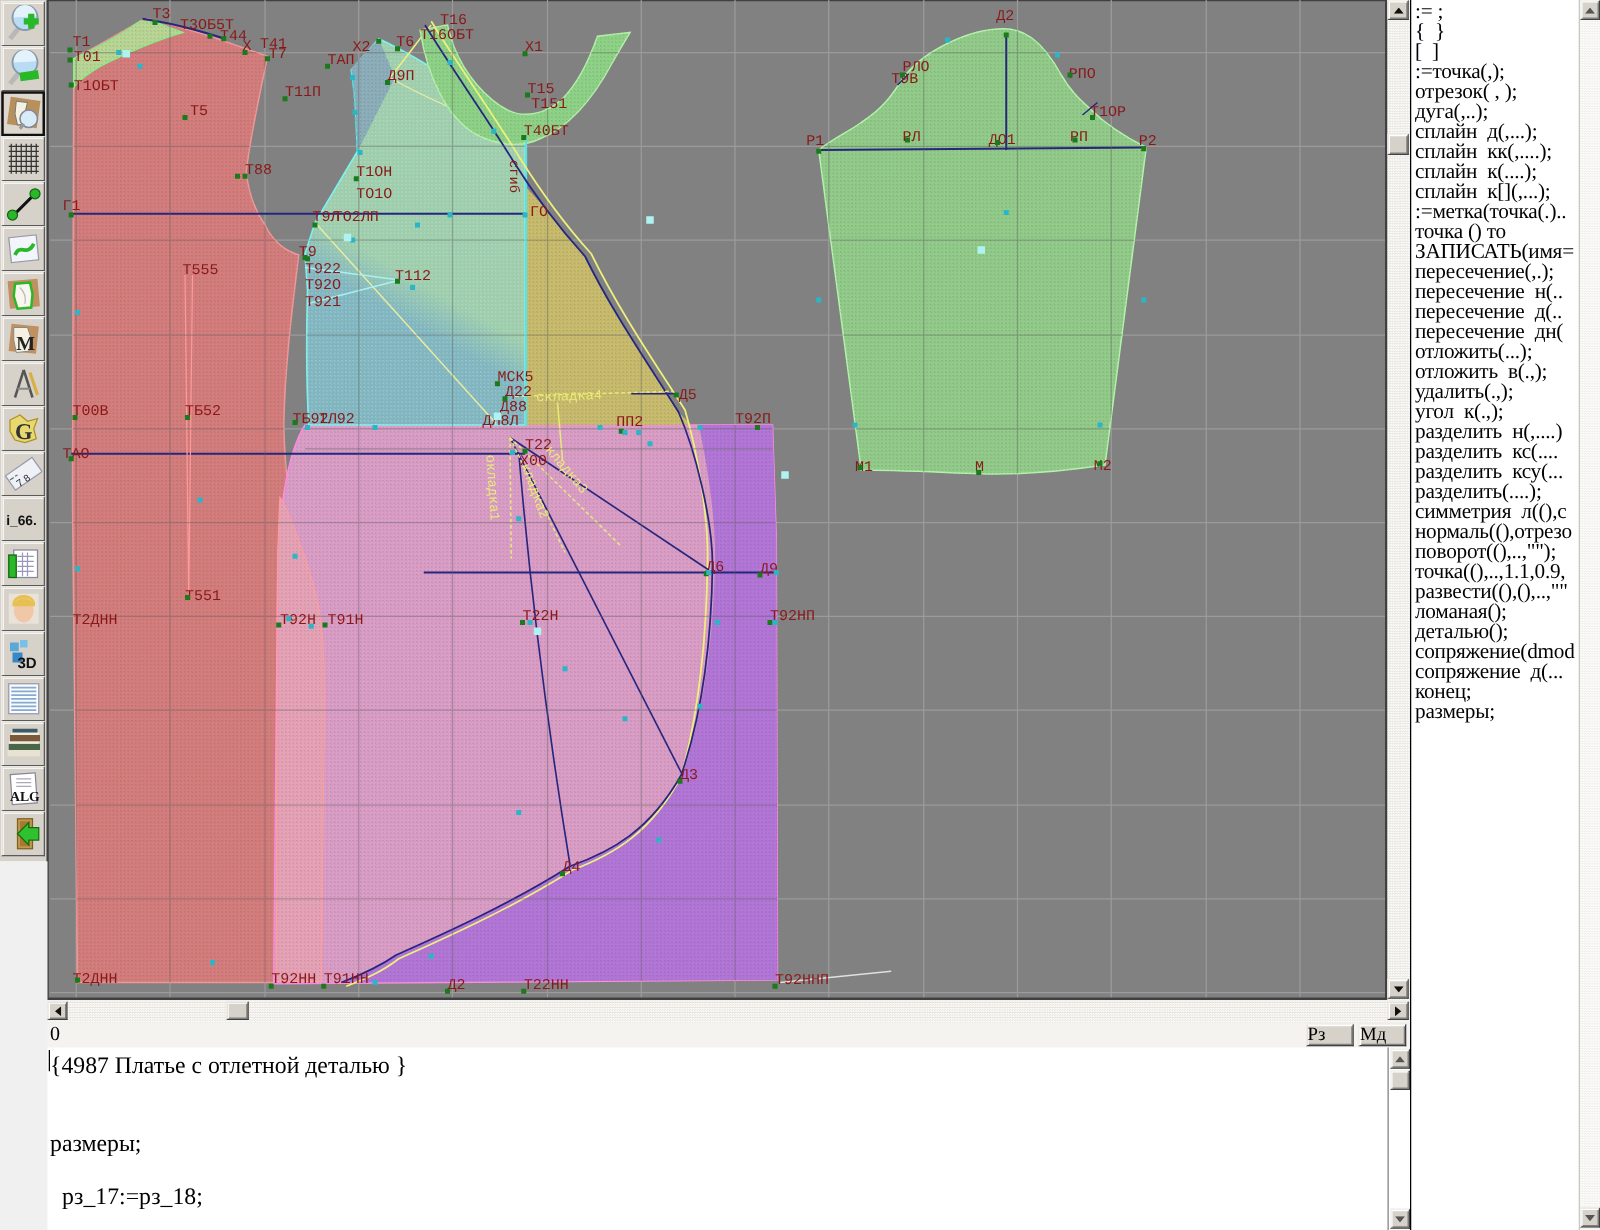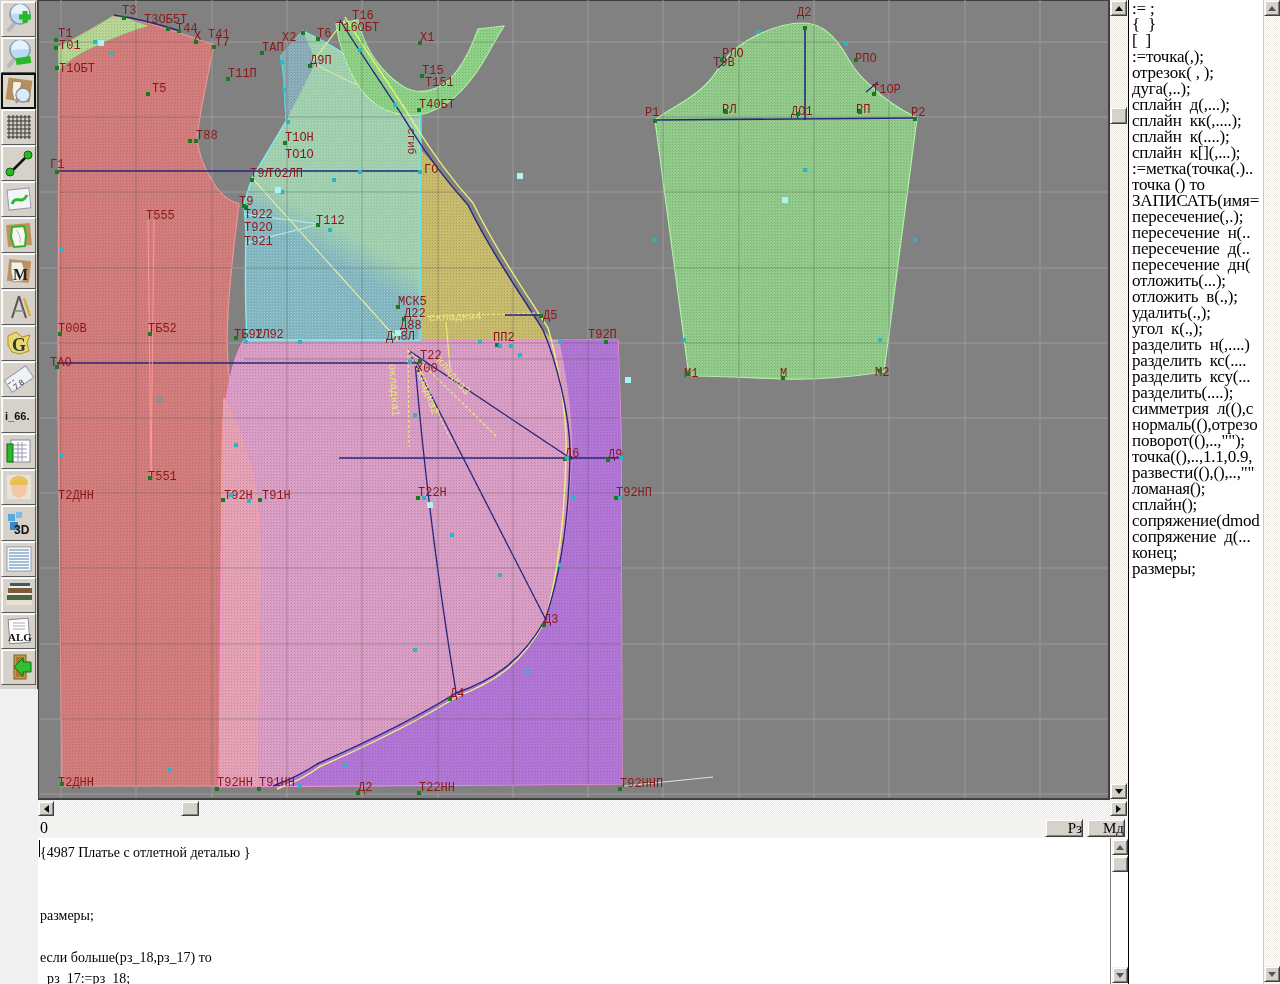--- a/index.html
+++ b/index.html
@@ -4,22 +4,22 @@
 body{width:1280px;height:984px;overflow:hidden;background:#f0f0f0;font-family:"Liberation Sans",sans-serif;position:relative}
 #toolbar{position:absolute;left:0;top:0;width:37px;height:689px;background:#d6d2ca}
 .tbtn{position:absolute;left:1px;width:35px;height:36px;background:#d6d2ca;border:1px solid;border-color:#f4f2ee #5a5a5a #5a5a5a #f4f2ee;box-shadow:inset 1px 1px 0 #fff;display:flex;align-items:center;justify-content:center}
 .tbtn.pressed{border:2px solid #111;background:#dcd8d0;box-shadow:none}
 #leftpad{position:absolute;left:0;top:689px;width:38px;height:295px;background:#f0f0f0}
 #vscroll{position:absolute;left:1110px;top:0;width:18px;height:800px;background-image:conic-gradient(#fff 90deg,#e8e5de 90deg 180deg,#fff 180deg 270deg,#e8e5de 270deg);background-size:2px 2px}
 #hscroll{position:absolute;left:38px;top:801px;width:1090px;height:17px;background-image:conic-gradient(#fff 90deg,#e8e5de 90deg 180deg,#fff 180deg 270deg,#e8e5de 270deg);background-size:2px 2px}
 .sbtn{position:absolute;background:#d6d2ca;border:1px solid;border-color:#f4f2ee #404040 #404040 #f4f2ee;box-shadow:inset 1px 1px 0 #fff,inset -1px -1px 0 #808080;display:flex;align-items:center;justify-content:center;font-size:8px;color:#111}
 .thumb{position:absolute;background:#d6d2ca;border:1px solid;border-color:#f4f2ee #404040 #404040 #f4f2ee;box-shadow:inset 1px 1px 0 #fff,inset -1px -1px 0 #808080}
 #statusrow{position:absolute;left:38px;top:818px;width:1090px;height:20px;background:#f4f3ef;font-family:"Liberation Serif",serif;font-size:16px}
-.pbtn{position:absolute;top:1px;width:38px;height:18px;background:#d6d2ca;border:1px solid;border-color:#f4f2ee #404040 #404040 #f4f2ee;box-shadow:inset 1px 1px 0 #fff,inset -1px -1px 0 #808080;font-family:"Liberation Serif",serif;font-size:15px;text-align:right;line-height:16px}
-#editor{position:absolute;left:38px;top:838px;width:1072px;height:146px;background:#fff;font-family:"Liberation Serif",serif;font-size:14px;line-height:21px;padding:4px 0 0 2px;white-space:pre}
+.pbtn{position:absolute;top:1px;width:38px;height:18px;background:#d6d2ca;border:1px solid;border-color:#f4f2ee #404040 #404040 #f4f2ee;box-shadow:inset 1px 1px 0 #fff,inset -1px -1px 0 #808080;font-family:"Liberation Serif",serif;font-size:15px;text-align:left;line-height:16px}
+#editor{position:absolute;left:38px;top:838px;width:1072px;height:146px;background:#fff;font-family:"Liberation Serif",serif;font-size:19px;line-height:21px;padding:4px 0 0 2px;white-space:pre}
 #editor div{height:21px}
 #caret{position:absolute;left:1px;top:2px;width:1px;height:17px;background:#000}
 #edscroll{position:absolute;left:1110px;top:838px;width:18px;height:146px;background:#fff;border-left:1px solid #808080}
 #cmdpanel{position:absolute;left:1128px;top:0;width:135px;height:984px;background:#fff;border-left:1px solid #000;font-family:"Liberation Serif",serif;font-size:17px;line-height:16.0px;padding:1px 0 0 3px;overflow:hidden;white-space:nowrap;letter-spacing:-0.2px}
 #winscroll{position:absolute;left:1263px;top:0;width:17px;height:984px;background-image:conic-gradient(#fff 90deg,#f0efe9 90deg 180deg,#fff 180deg 270deg,#f0efe9 270deg);background-size:2px 2px;border-left:1px solid #c8c8c8}
 </style></head>
 <body>
 <svg width="1280" height="800" style="position:absolute;left:0;top:0">
 <defs>
 <pattern id="dt" width="3" height="3" patternUnits="userSpaceOnUse">
@@ -478,21 +478,21 @@
       <svg width="5" height="8">
         <path d="M5,4 L0,0 V8 Z" fill="#111"></path>
       </svg>
     </div>
 </div>
 <div id="statusrow">
     <span style="position:absolute;left:2px;top:1px">0</span>
  <div class="pbtn" style="left:1007px">Рз</div>
  <div class="pbtn" style="left:1049px">Мд</div>
 </div>
-<div id="editor"><span id="caret"></span><div>{4987 Платье с отлетной деталью }</div><div>&nbsp;</div><div>&nbsp;</div><div>размеры;</div><div>&nbsp;</div><div>если больше(рз_18,рз_17) то</div><div>&nbsp;&nbsp;рз_17:=рз_18;</div></div>
+<div id="editor"><span id="caret"></span><div>{4987 Платье с отлетной деталью }</div><div>&nbsp;</div><div>&nbsp;</div><div>размеры;</div><div>&nbsp;</div><div>&nbsp;&nbsp;рз_17:=рз_18;</div></div>
 <div id="edscroll">
  <div class="sbtn" style="left:1px;top:1px;width:16px;height:16px">
       <svg width="8" height="5">
         <path d="M4,0 L8,5 H0 Z" fill="#555"></path>
       </svg>
     </div>
  <div class="thumb" style="left:1px;top:18px;width:16px;height:16px"></div>
  <div class="sbtn" style="left:1px;top:129px;width:16px;height:16px">
       <svg width="8" height="5">
         <path d="M4,5 L8,0 H0 Z" fill="#555"></path>
@@ -524,21 +524,21 @@
     <div>разделить&nbsp;&nbsp;н(,....)</div>
     <div>разделить&nbsp;&nbsp;кс(....</div>
     <div>разделить&nbsp;&nbsp;ксу(...</div>
     <div>разделить(....);</div>
     <div>симметрия&nbsp;&nbsp;л((),с</div>
     <div>нормаль((),отрезо</div>
     <div>поворот((),..,"");</div>
     <div>точка((),..,1.1,0.9,</div>
     <div>развести((),(),..,""</div>
     <div>ломаная();</div>
-    <div>сплайн();</div>
+    <div>деталью();</div>
     <div>сопряжение(dmod</div>
     <div>сопряжение&nbsp;&nbsp;д(...</div>
     <div>конец;</div>
     <div>размеры;</div>
   </div>
 <div id="winscroll">
  <div class="sbtn" style="left:0;top:0;width:16px;height:16px">
       <svg width="8" height="5">
         <path d="M4,0 L8,5 H0 Z" fill="#555"></path>
       </svg>

